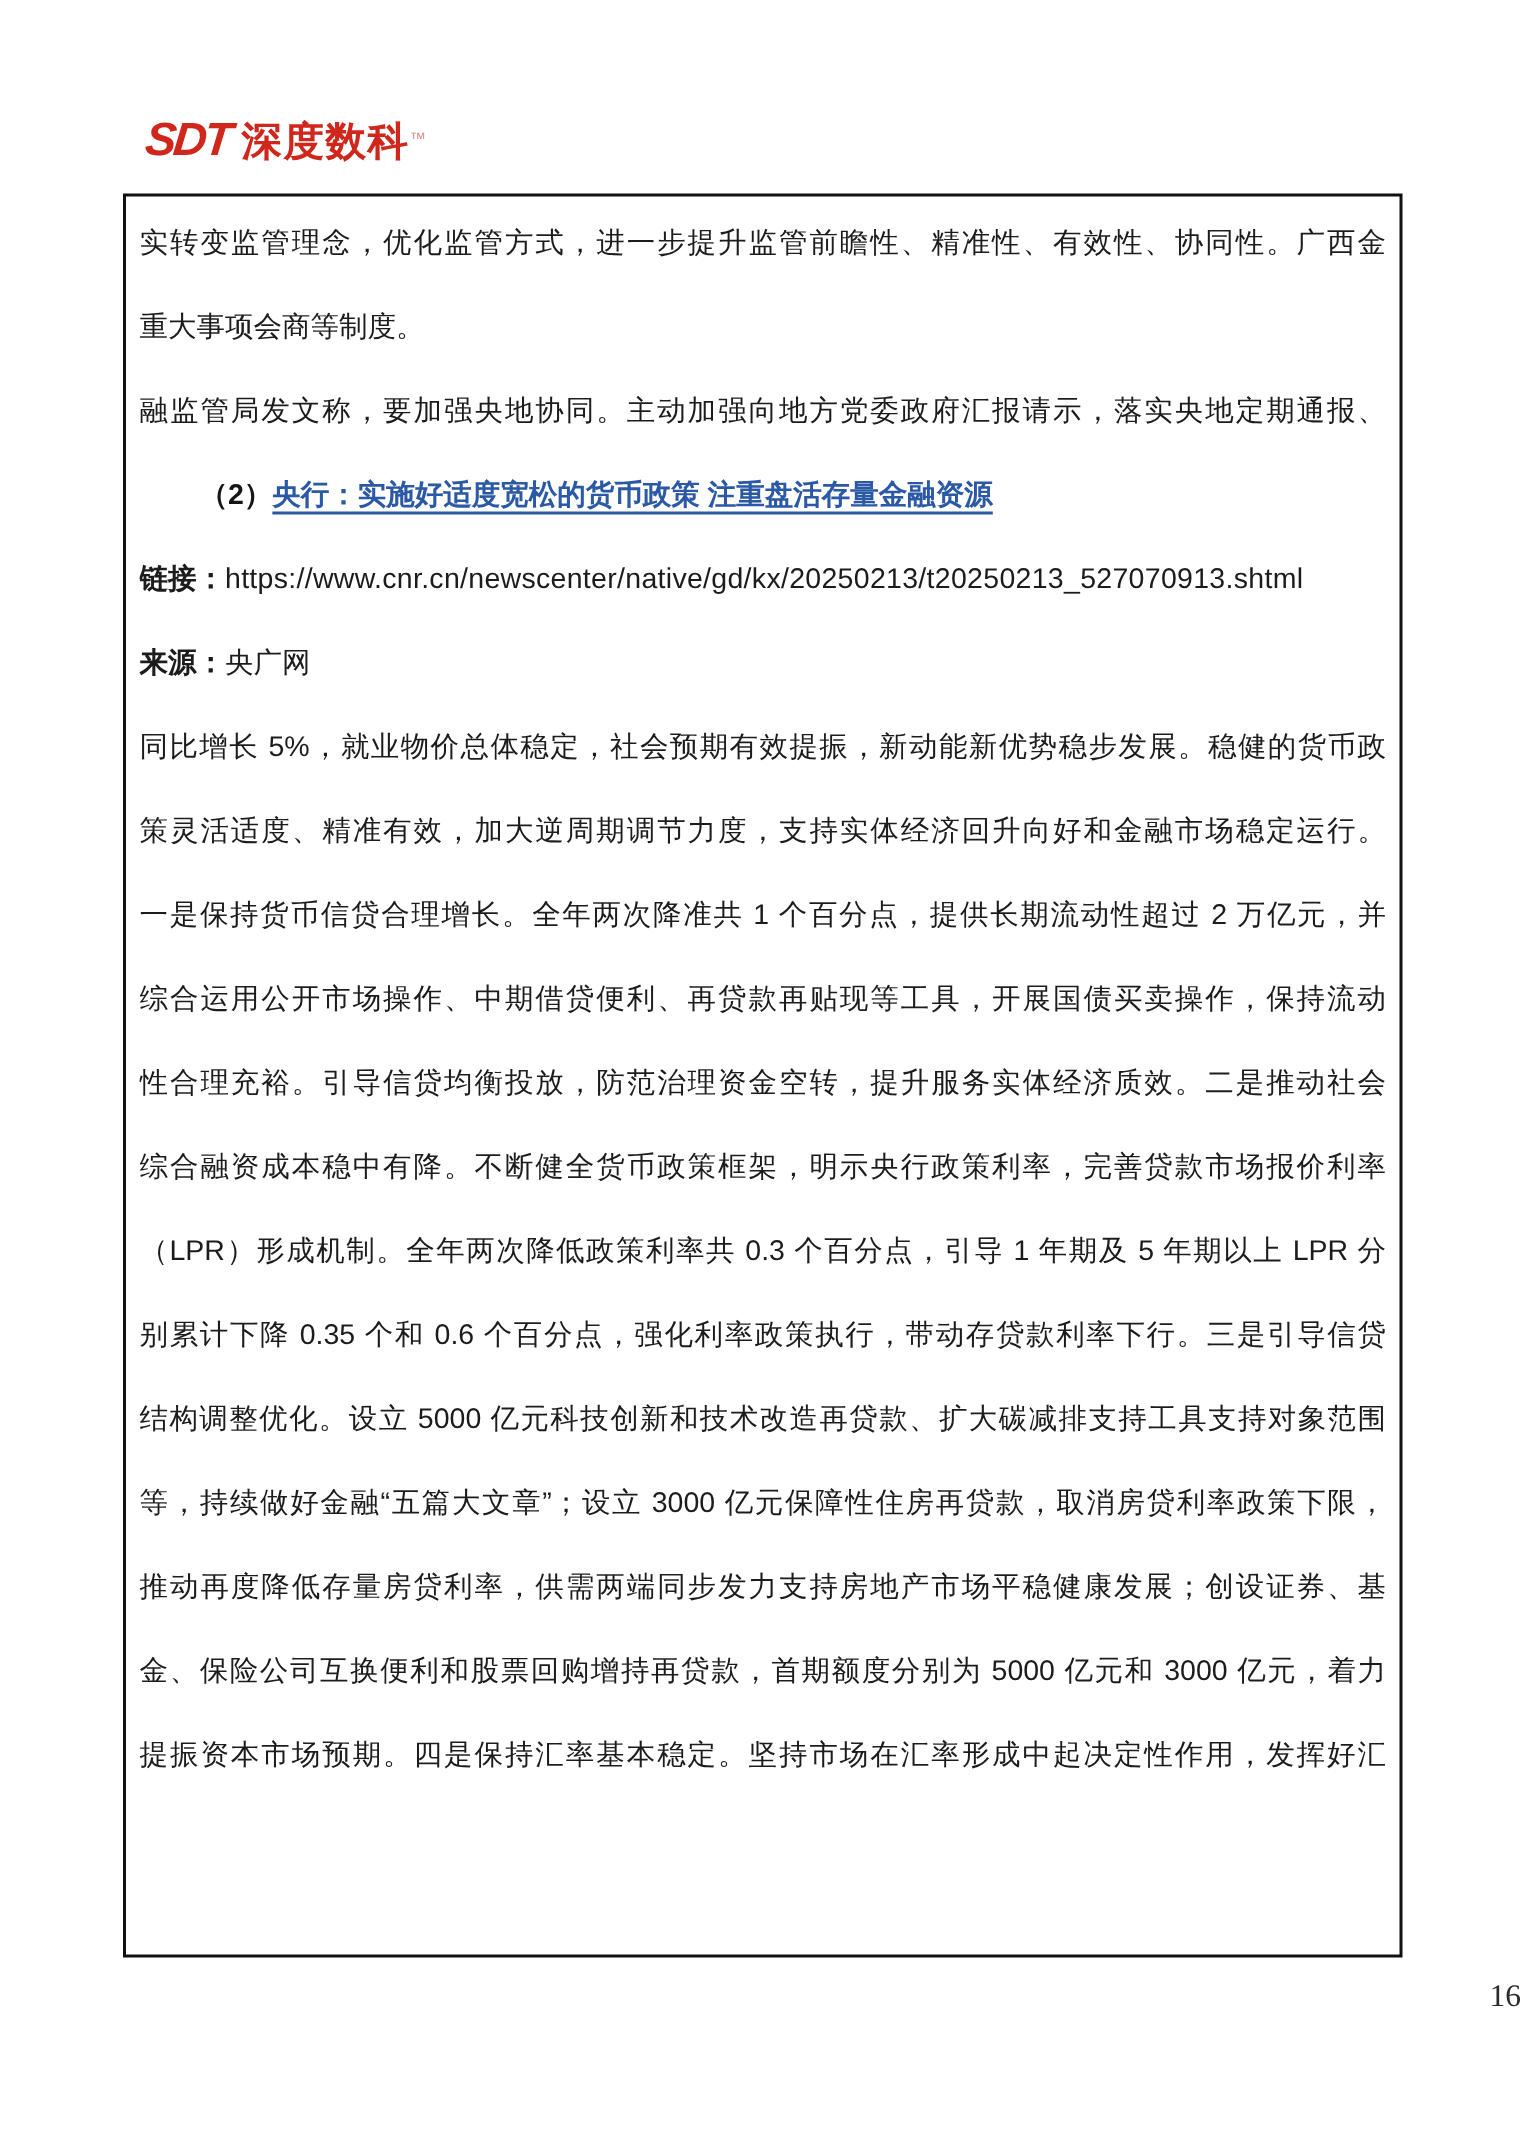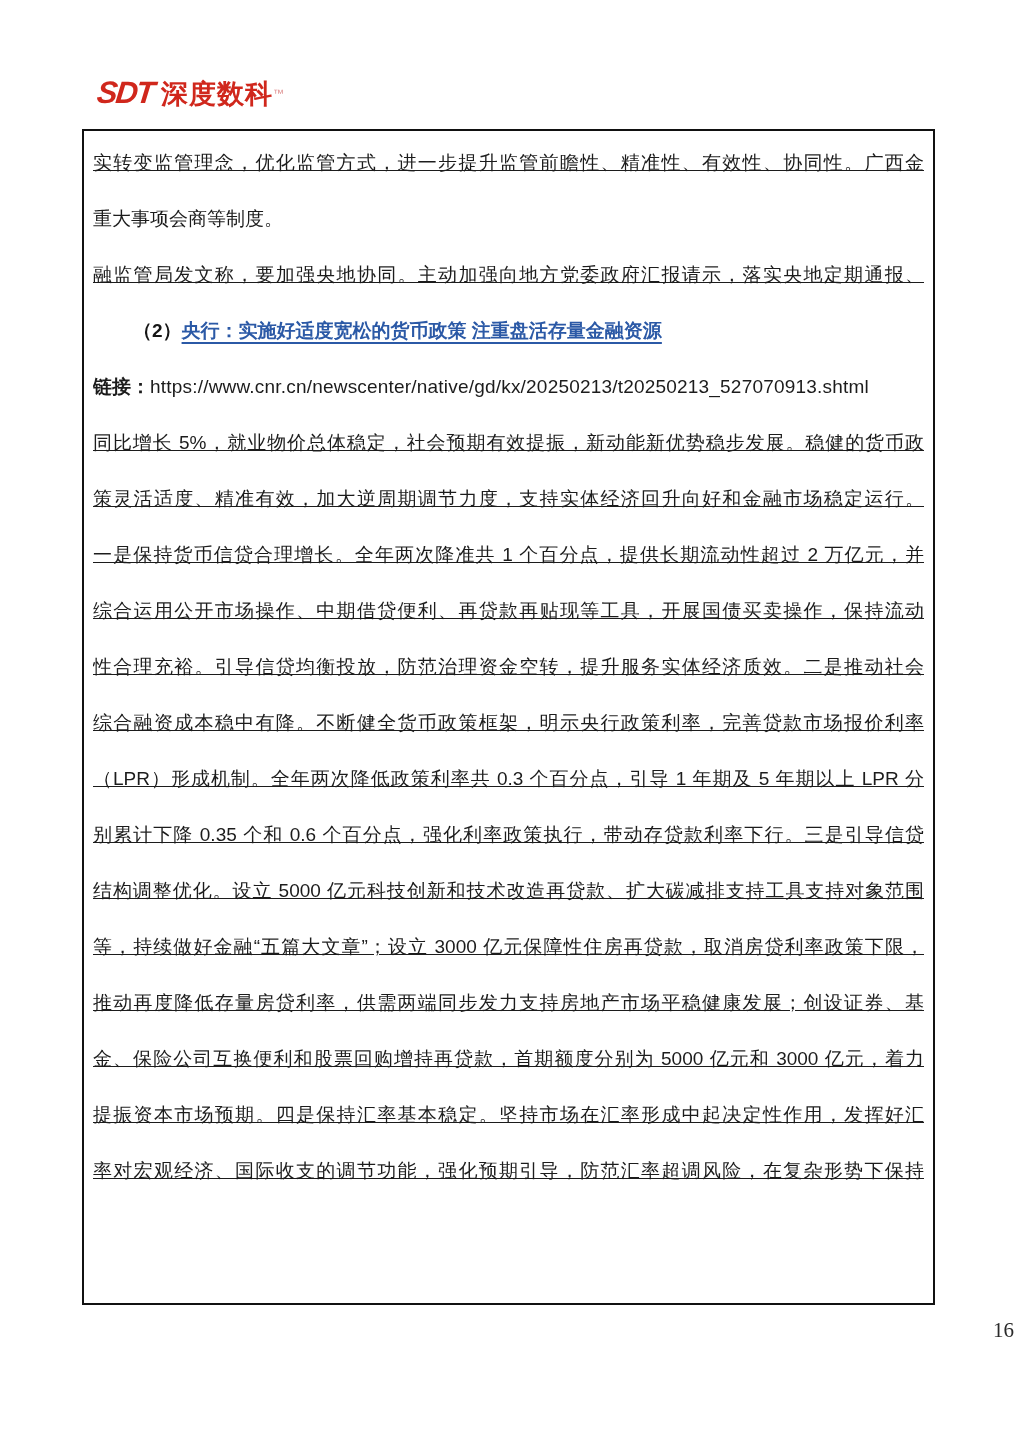--- a/index.html
+++ b/index.html
@@ -58,21 +58,20 @@
     height: 56px;
     line-height: 56px;
     font-size: 19px;
     white-space: normal;
     overflow: hidden;
   }
   .j {
     text-align: justify;
     text-align-last: justify;
     text-justify: inter-character;
-    text-decoration: underline;
   }
   .lbl { font-weight: bold; }
   .heading-line { padding-left: 8px; font-weight: bold; margin-left: 32px; }
   .h-prefix { color: #161616; }
   .h-title {
     color: #2b59a6;
     text-decoration: underline;
     text-underline-offset: 5px;
     text-decoration-thickness: 2px;
     cursor: pointer;
@@ -102,33 +101,33 @@
   <main class="content-box">
 
     <p class="line j">实转变监管理念，优化监管方式，进一步提升监管前瞻性、精准性、有效性、协同性。广西金</p>
     <p class="line">重大事项会商等制度。</p>
     <p class="line j">融监管局发文称，要加强央地协同。主动加强向地方党委政府汇报请示，落实央地定期通报、</p>
 
     <p class="line heading-line"><span class="h-prefix">（2）</span><a class="h-title">央行：实施好适度宽松的货币政策 注重盘活存量金融资源</a></p>
 
     <p class="line"><span class="lbl">链接：</span><span class="url-text">https://www.cnr.cn/newscenter/native/gd/kx/20250213/t20250213_527070913.shtml</span></p>
 
+    <p class="line"><span class="lbl">来源：</span><span>央广网</span></p>
 
     <p class="line j">同比增长 5%，就业物价总体稳定，社会预期有效提振，新动能新优势稳步发展。稳健的货币政</p>
     <p class="line j">策灵活适度、精准有效，加大逆周期调节力度，支持实体经济回升向好和金融市场稳定运行。</p>
     <p class="line j">一是保持货币信贷合理增长。全年两次降准共 1 个百分点，提供长期流动性超过 2 万亿元，并</p>
     <p class="line j">综合运用公开市场操作、中期借贷便利、再贷款再贴现等工具，开展国债买卖操作，保持流动</p>
     <p class="line j">性合理充裕。引导信贷均衡投放，防范治理资金空转，提升服务实体经济质效。二是推动社会</p>
     <p class="line j">综合融资成本稳中有降。不断健全货币政策框架，明示央行政策利率，完善贷款市场报价利率</p>
     <p class="line j">（LPR）形成机制。全年两次降低政策利率共 0.3 个百分点，引导 1 年期及 5 年期以上 LPR 分</p>
     <p class="line j">别累计下降 0.35 个和 0.6 个百分点，强化利率政策执行，带动存贷款利率下行。三是引导信贷</p>
     <p class="line j">结构调整优化。设立 5000 亿元科技创新和技术改造再贷款、扩大碳减排支持工具支持对象范围</p>
     <p class="line j">等，持续做好金融“五篇大文章”；设立 3000 亿元保障性住房再贷款，取消房贷利率政策下限，</p>
     <p class="line j">推动再度降低存量房贷利率，供需两端同步发力支持房地产市场平稳健康发展；创设证券、基</p>
     <p class="line j">金、保险公司互换便利和股票回购增持再贷款，首期额度分别为 5000 亿元和 3000 亿元，着力</p>
     <p class="line j">提振资本市场预期。四是保持汇率基本稳定。坚持市场在汇率形成中起决定性作用，发挥好汇</p>
-    <p class="line j">率对宏观经济、国际收支的调节功能，强化预期引导，防范汇率超调风险，在复杂形势下保持</p>
 
   </main>
 
   <footer class="page-number">16</footer>
 
 </div>
 
 </body></html>

